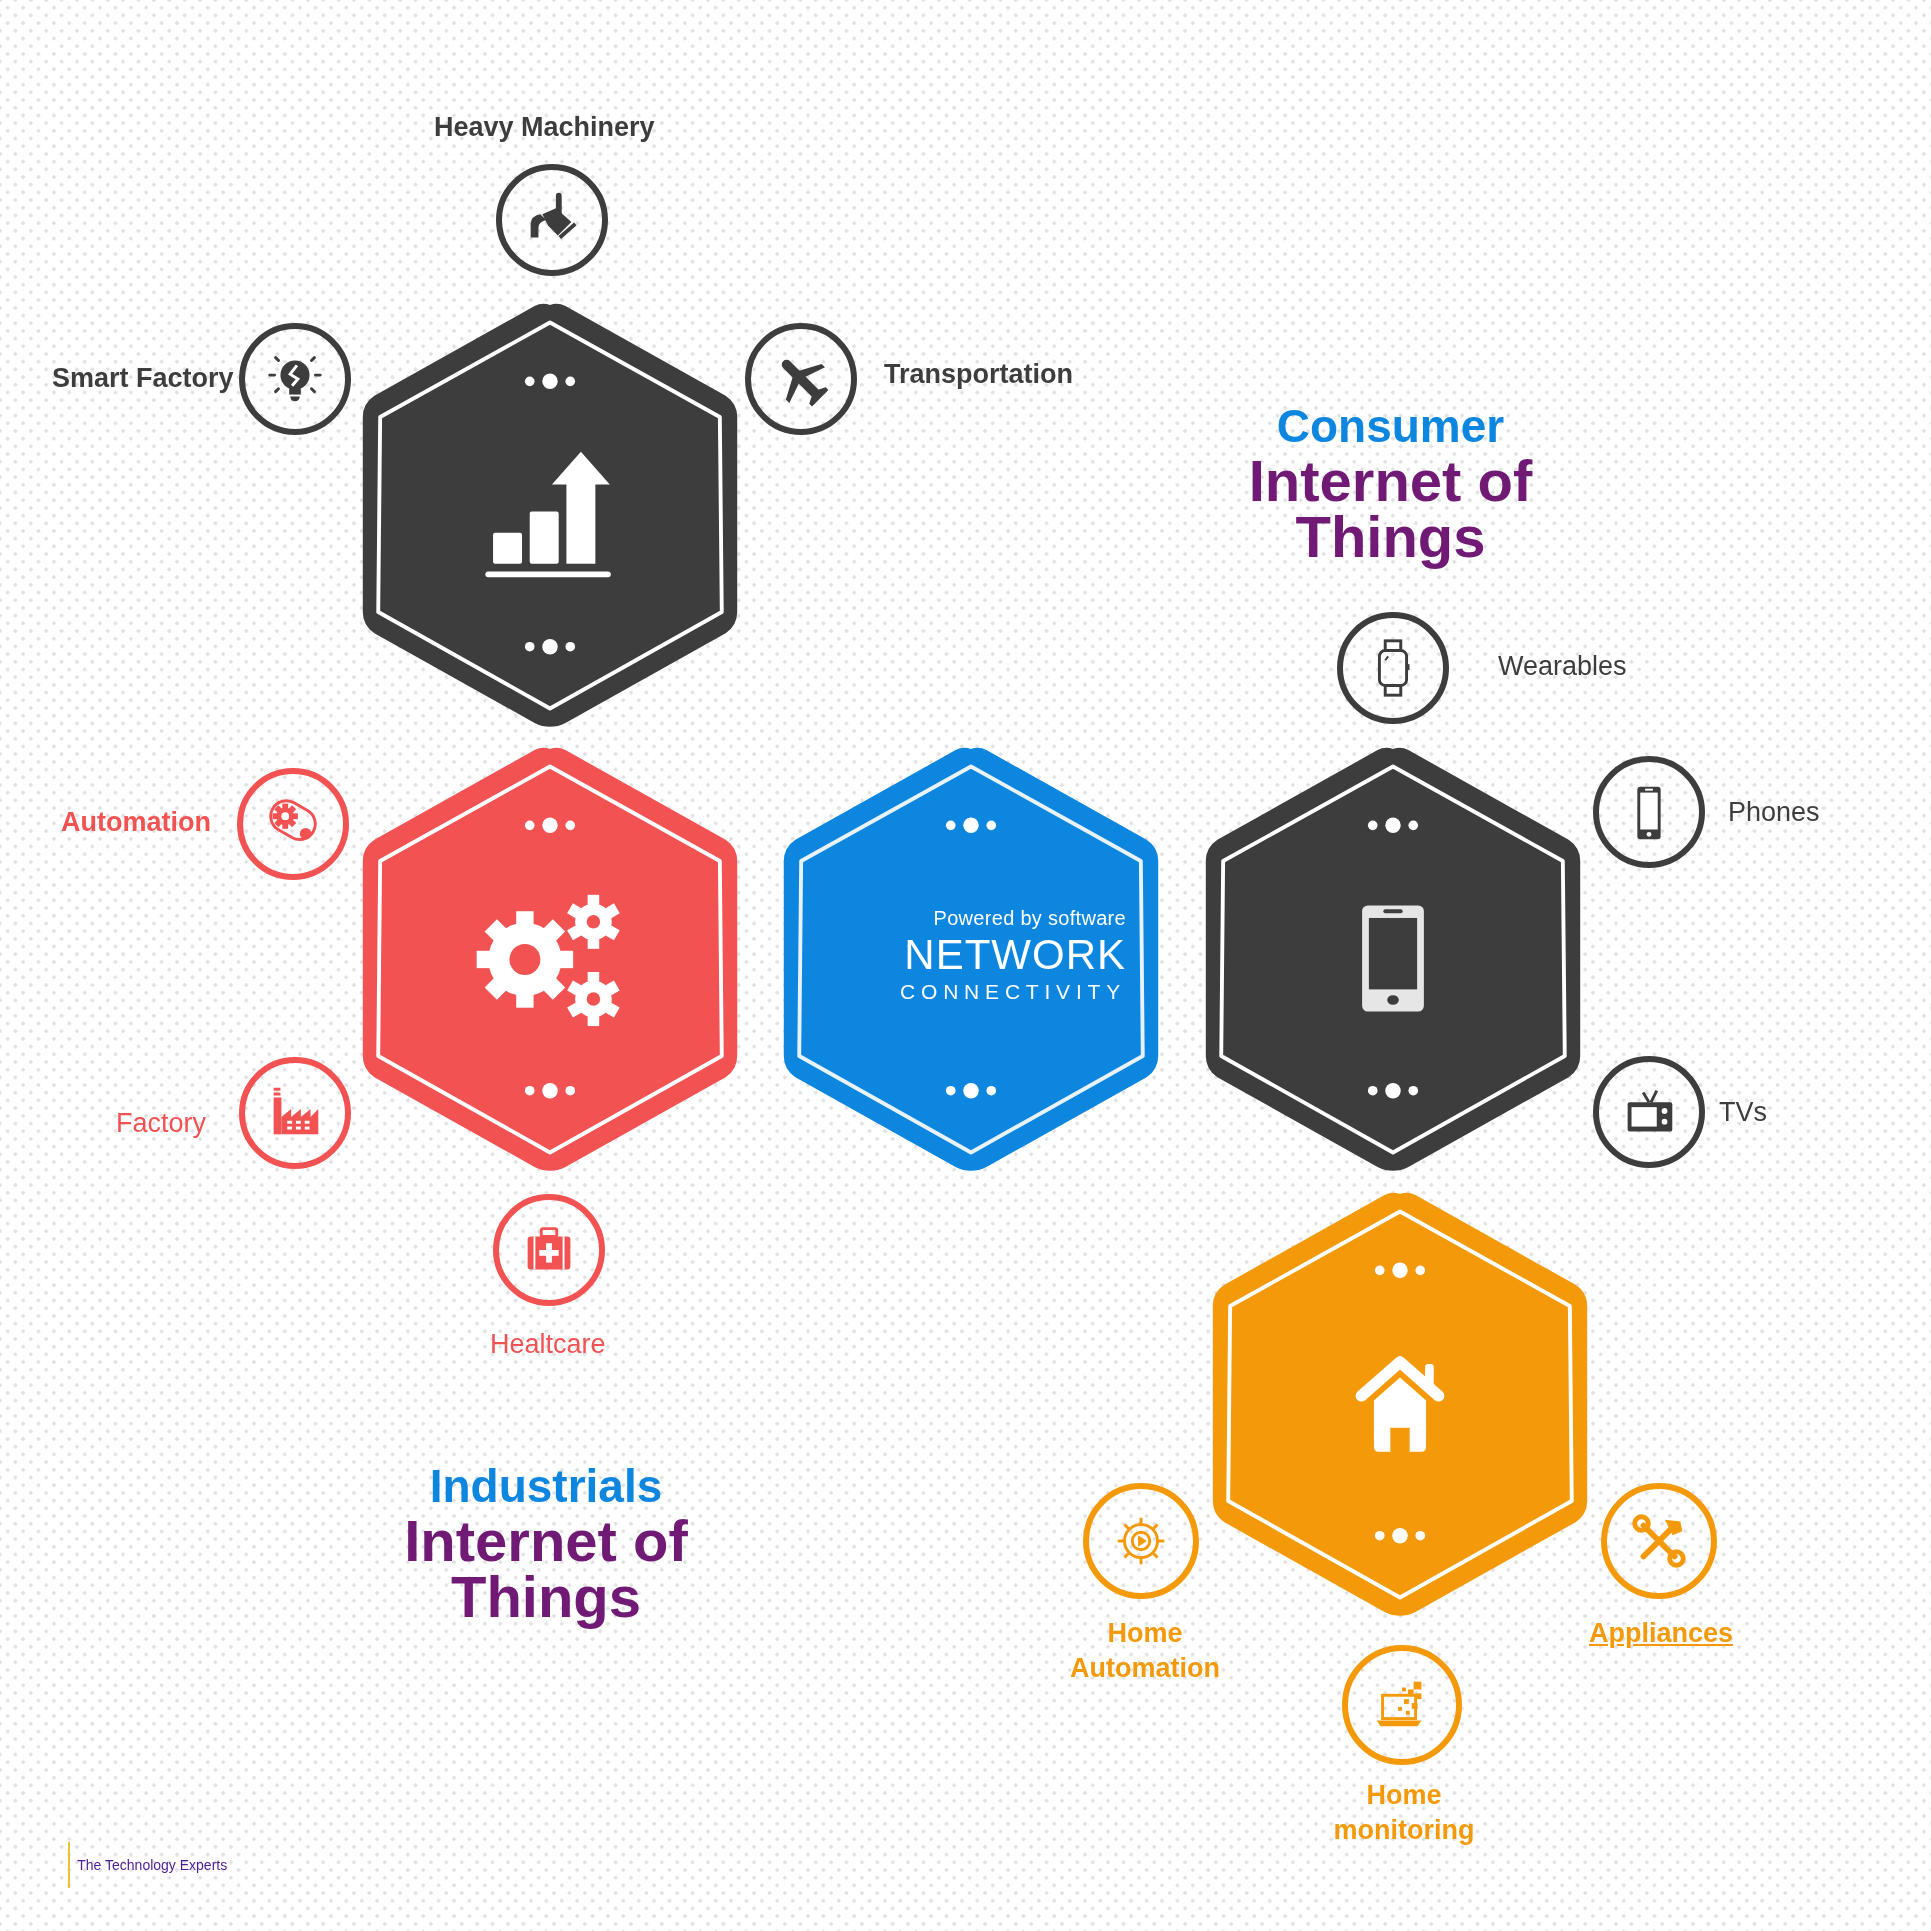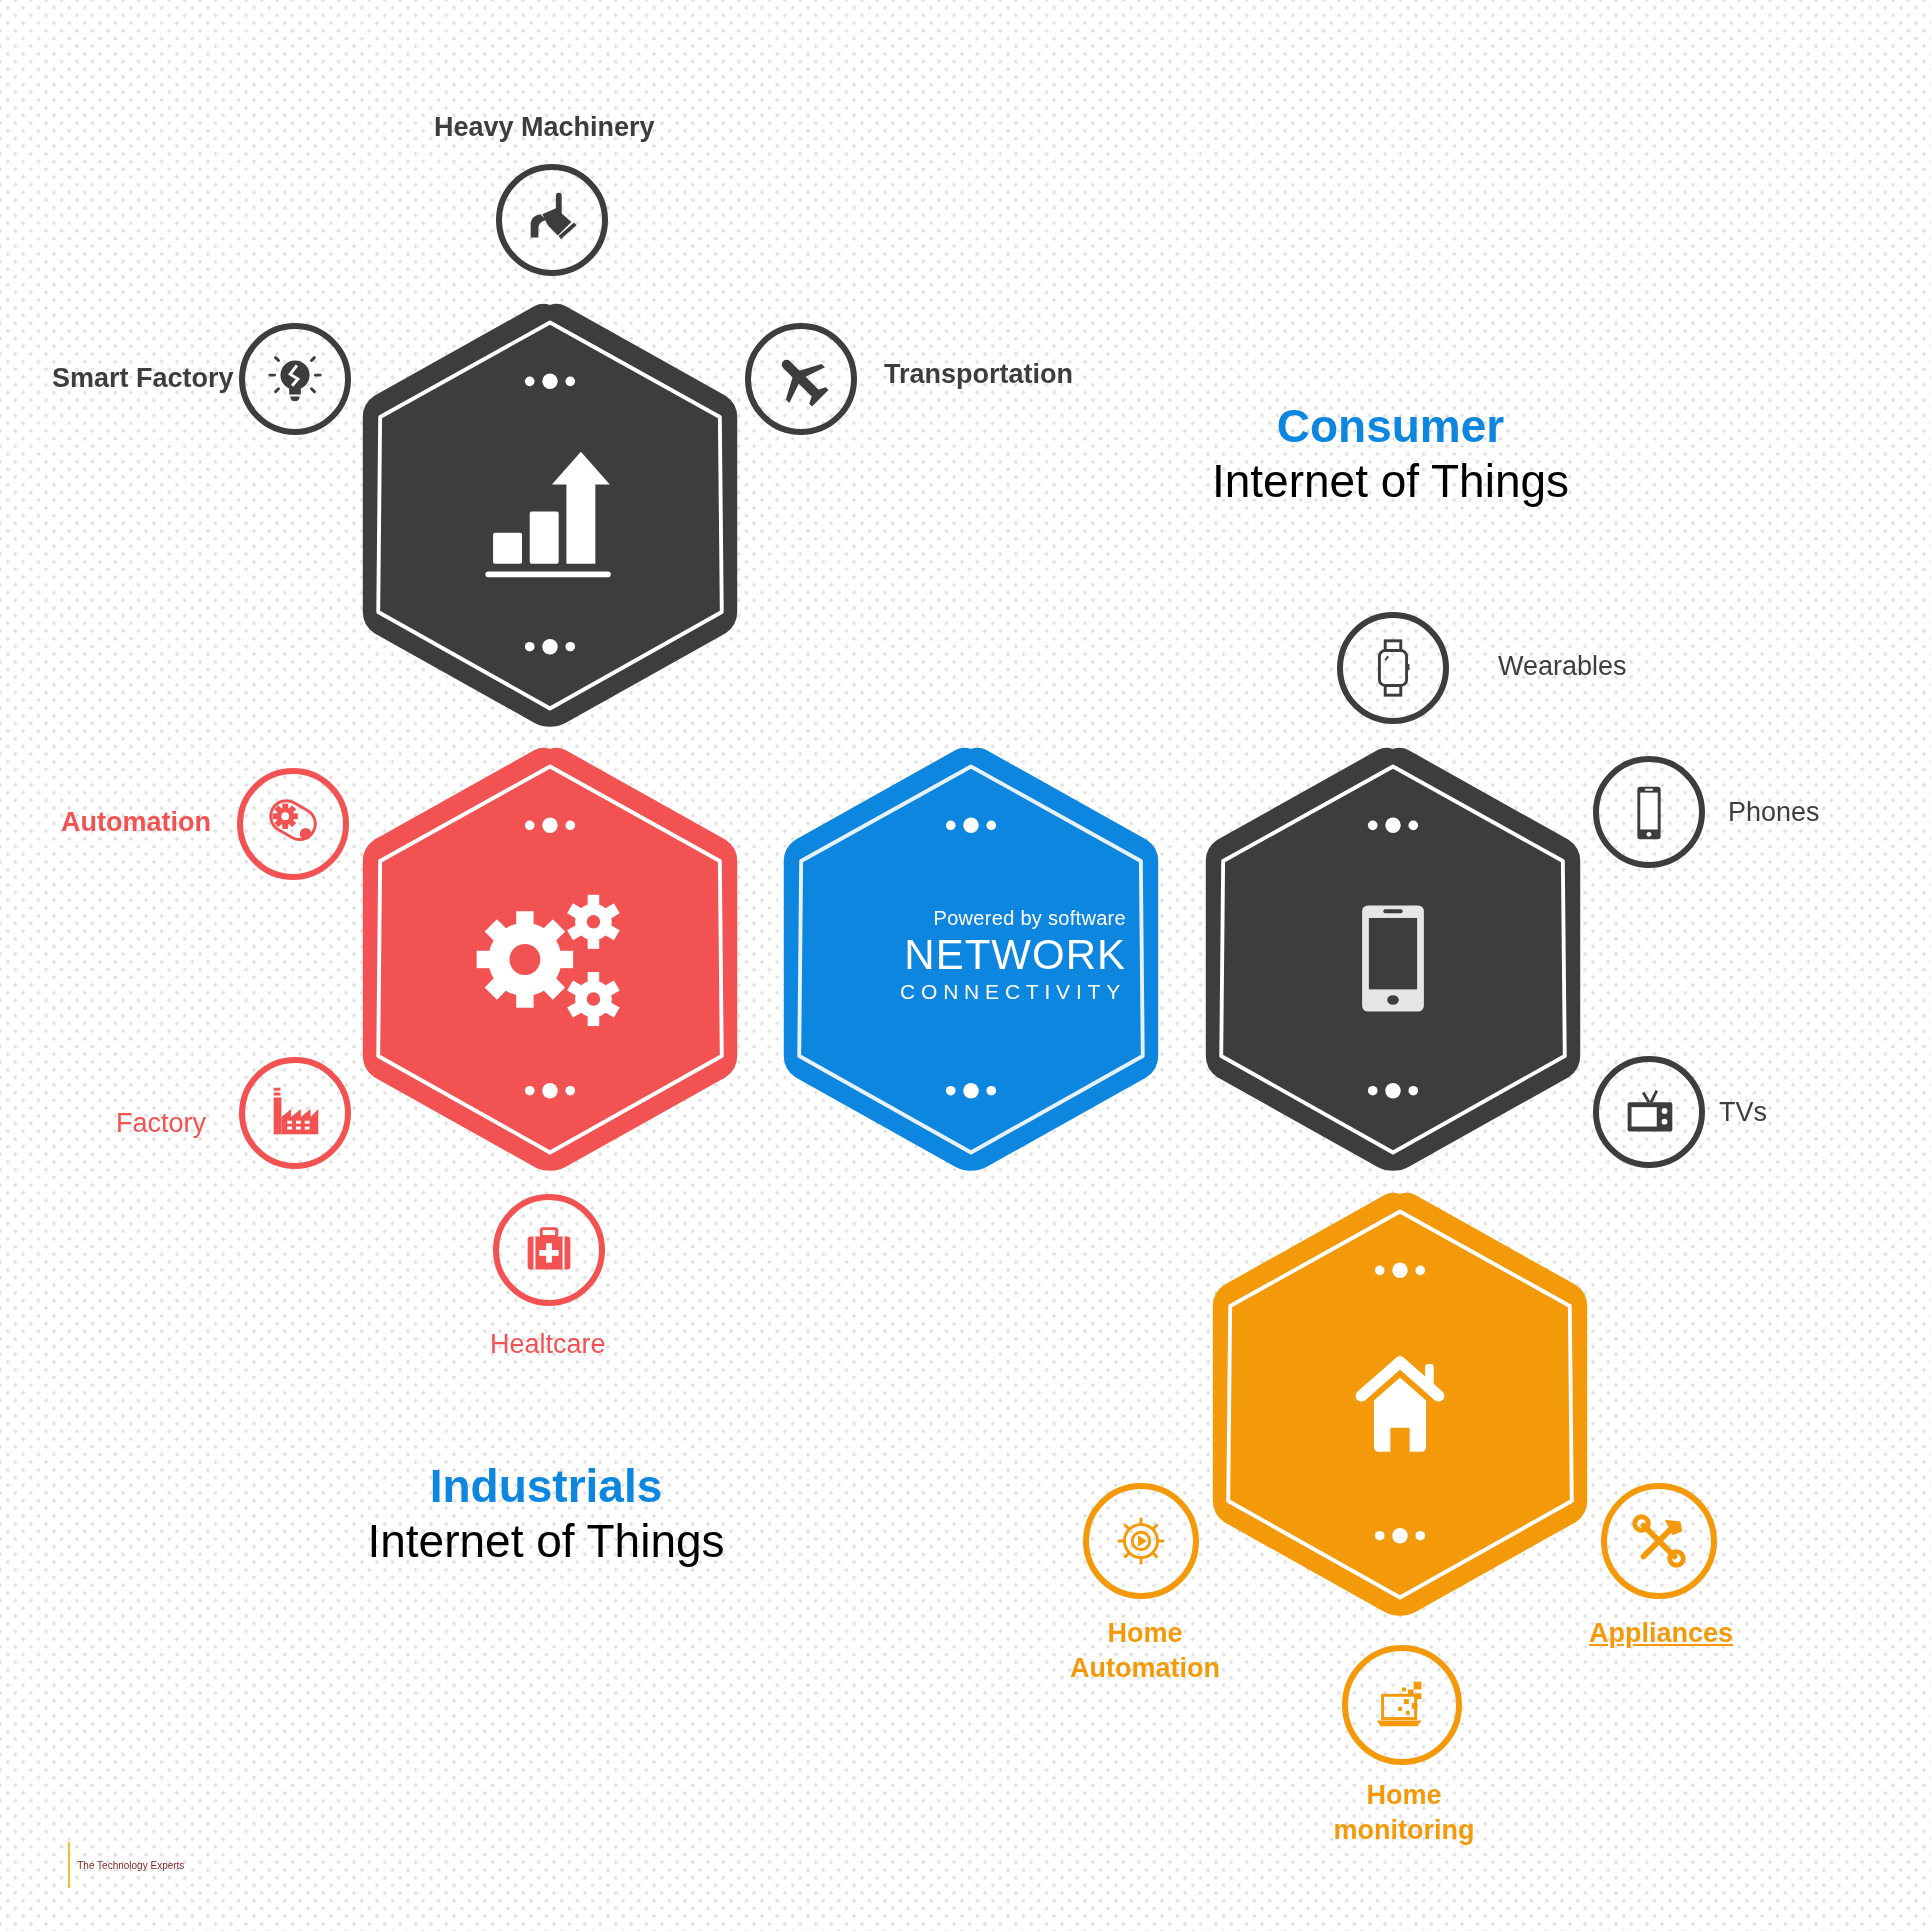--- a/index.html
+++ b/index.html
@@ -22,30 +22,30 @@
   }
   .circle.red { border-color:#f25252; }
   .circle.orange { border-color:#f49a0a; }
   .circle svg { width:66px; height:66px; }
   .label { position:absolute; font-size:27px; font-weight:600; white-space:nowrap; line-height:35px; }
   .label.dark { color:#3d3d3d; }
   .label.red { color:#f25252; }
   .label.orange { color:#f49a0a; font-weight:700; text-align:center; }
   .heading { position:absolute; text-align:center; color:#0d86e0; }
   .heading .bold { font-weight:700; font-size:46px; line-height:54px; display:block; }
-  .heading .light { font-weight:400; font-size:46px; line-height:56px; display:block; color:#000000; }
+  .heading .light { font-weight:700; font-size:58px; line-height:56px; display:block; color:#701a75; }
   .net-small { font-size:20px; font-weight:400; letter-spacing:0.3px; }
   .net-big { font-size:42px; font-weight:400; letter-spacing:1px; line-height:50px; }
   .net-conn { font-size:21px; letter-spacing:5.8px; }
   .logo { position:absolute; left:58px; top:1842px; display:flex; align-items:center; }
   .logo-word { font-size:50px; font-weight:700; letter-spacing:-1px; color:#111; }
   .logo-a { color:#b0203a; }
   .logo-m { color:#1d64b0; }
   .logo-divider { width:1.9px; height:46px; background:#e9c23a; margin:0 7.7px 0 9.7px; }
-  .logo-tag { font-size:10px; color:#7f1d1d; }
+  .logo-tag { font-size:14px; color:#4c1d95; }
 </style>
 </head>
 <body>
 
 <svg class="hex" style="left:357px;top:299px;" width="386" height="431" viewBox="0 0 400 446">
   <path d="M200 6 Q208 3 216 7 L382 100 Q394 108 394 122 L394 324 Q394 338 382 346 L216 439 Q208 443 200 443 Q192 443 184 439 L18 346 Q6 338 6 324 L6 122 Q6 108 18 100 L184 7 Q192 3 200 6 Z" fill="#3d3d3d"></path>
   <path d="M200 24 L376 122 L378 324 L200 424 L22 324 L24 122 Z" fill="none" stroke="#fff" stroke-width="4" stroke-linejoin="round"></path>
   <g fill="#fff">
       <circle cx="179" cy="85" r="5"></circle>
       <circle cx="200" cy="85" r="8"></circle>

